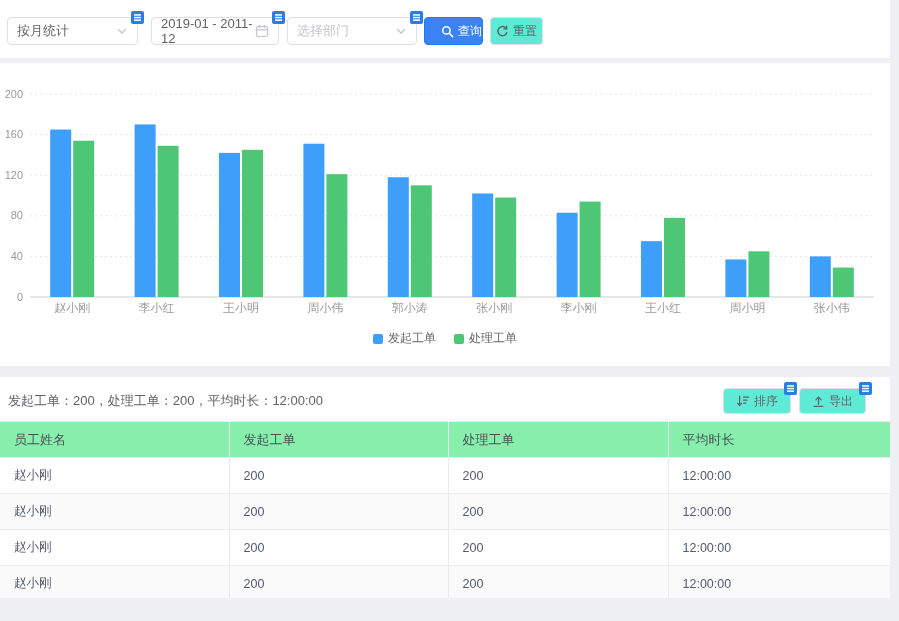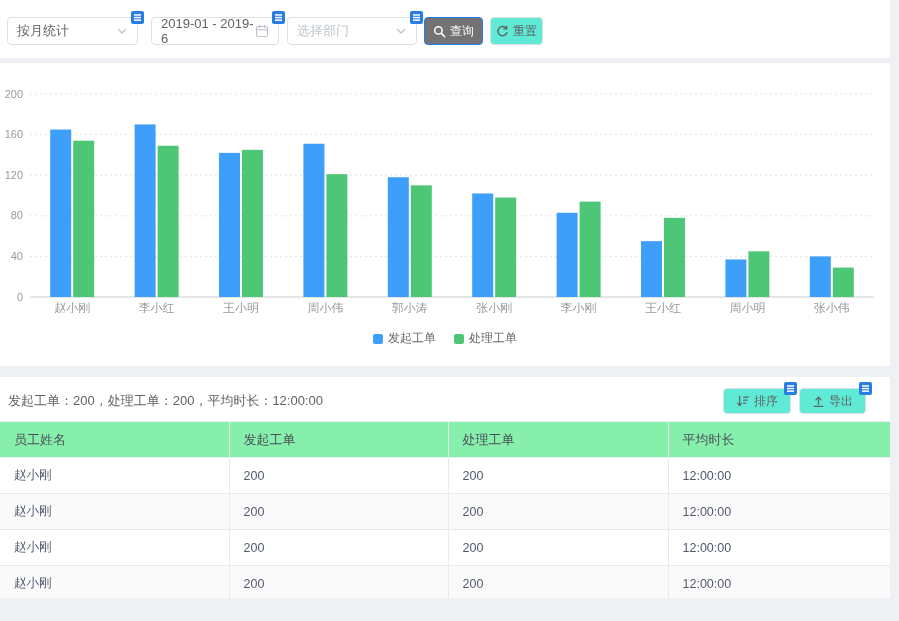--- a/index.html
+++ b/index.html
@@ -19,21 +19,21 @@
   .sel-period { width:131px; margin-right:13px; }
   .sel-date   { width:128px; margin-right:8px; }
   .sel-dept   { width:130px; margin-right:7px; }
   .inp-person { width:130px; margin-right:7px; }
   .inp-person input { border:none; outline:none; width:86px; font-size:13px; color:#606266;
     font-family:inherit; background:transparent; }
   .inp-person input::placeholder { color:#bfc4cc; }
   .btn { height:28px; border-radius:4px; display:inline-flex; align-items:center;
     justify-content:center; gap:4px; font-size:12px; cursor:pointer; border:1px solid #dcdfe6;
     background:#5eead4; color:#606266; position:relative; }
-  .btn-primary { background:#737373; border-color:#1f7cf0; color:#fff; width:59px; margin-right:7px; }
+  .btn-primary { background:#3b82f6; border-color:#1f7cf0; color:#fff; width:59px; margin-right:7px;justify-content:flex-end; }
   .btn-reset { width:53px; }
 
   
   .badge { position:absolute; top:-7px; right:-7px; width:13px; height:13px; z-index:5; }
 
   
   .chart-panel { margin-top:5px; height:303px; }
   .legend { display:flex; justify-content:center; gap:18px; margin-top:13px;
     font-size:12px; color:#666; align-items:center; }
   .legend-item { display:flex; align-items:center; gap:5px; }
@@ -69,21 +69,21 @@
       </svg>
       <svg class="badge" viewBox="0 0 13 13">
         <rect width="13" height="13" rx="2" fill="#2a7de2"></rect>
         <rect x="3" y="3.2" width="7" height="1.5" fill="#fff"></rect>
           <rect x="3" y="5.8" width="7" height="1.5" fill="#fff"></rect>
           <rect x="3" y="8.4" width="7" height="1.5" fill="#fff"></rect>
       </svg>
     </div>
 
     <div class="ctrl sel-date">
-      <span class="value grow">2019-01 - 2019-6</span>
+      <span class="value grow">2019-01 - 2011-12</span>
       <svg width="14" height="14" viewBox="0 0 14 14">
         <rect x="1.5" y="2.5" width="11" height="10" rx="1.5" stroke="#c0c4cc" fill="none" stroke-width="1.2"></rect>
         <line x1="4.5" y1="1" x2="4.5" y2="4" stroke="#c0c4cc" stroke-width="1.2"></line>
         <line x1="9.5" y1="1" x2="9.5" y2="4" stroke="#c0c4cc" stroke-width="1.2"></line>
         <line x1="1.5" y1="5.8" x2="12.5" y2="5.8" stroke="#c0c4cc" stroke-width="1.2"></line>
       </svg>
       <svg class="badge" viewBox="0 0 13 13">
         <rect width="13" height="13" rx="2" fill="#2a7de2"></rect>
         <rect x="3" y="3.2" width="7" height="1.5" fill="#fff"></rect>
           <rect x="3" y="5.8" width="7" height="1.5" fill="#fff"></rect>

